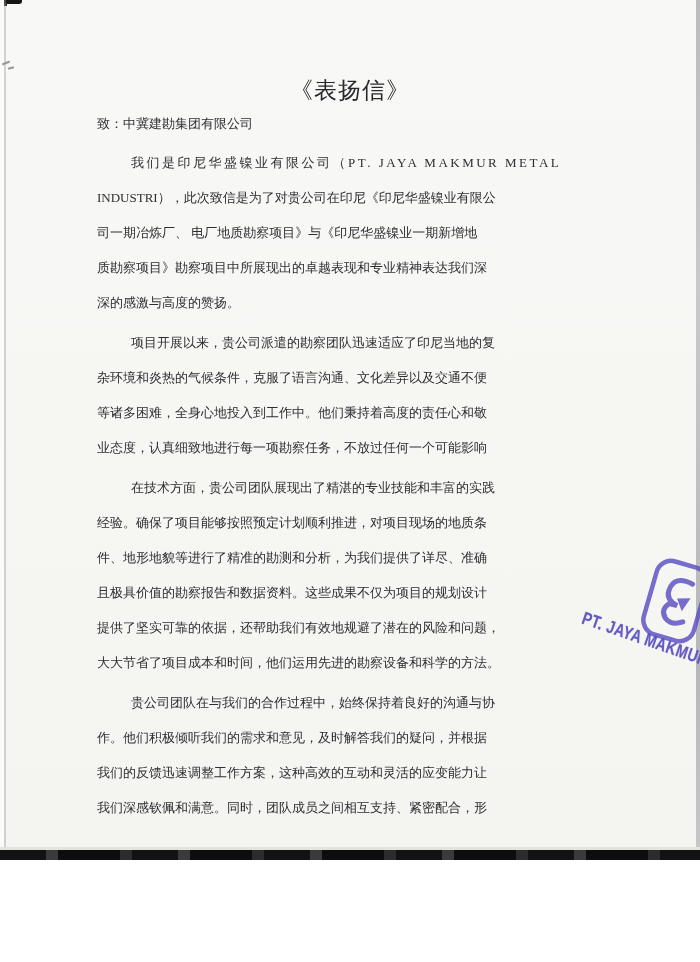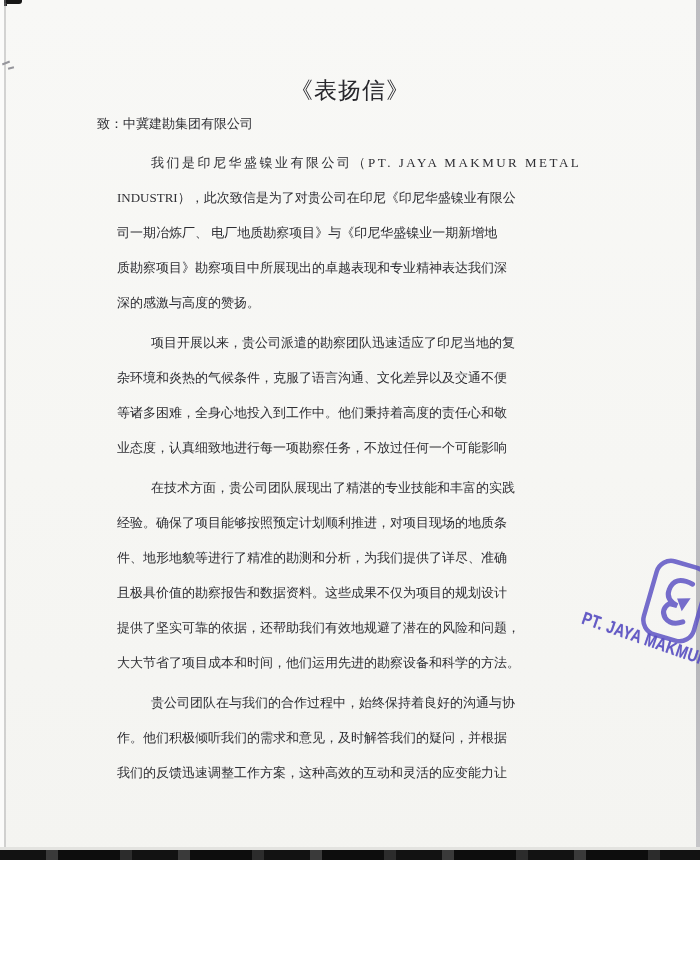--- a/index.html
+++ b/index.html
@@ -49,21 +49,21 @@
   .title {
     position:absolute; top:76px; left:0; width:100%; text-align:center;
     font-size:23px; line-height:30px; letter-spacing:1px; color:#27272c;
   }
   .content {
     position:absolute; left:97px; top:106px; width:522px;
     font-size:13px; line-height:35px; color:#2e2e33;
   }
   .recipient { margin-bottom:4px; white-space:nowrap; }
   .para { margin:0 0 5px 0; }
-  .line { white-space:nowrap; height:35px;margin-left:20px; }
+  .line { white-space:nowrap; height:35px; }
   .indent { text-indent:34px; }
   .spread { letter-spacing:2.5px; }
   
   .stamp-text {
     position:absolute; left:586px; top:608px;
     transform:rotate(19deg); transform-origin:left top;
     color:#5a50c2; opacity:0.93; white-space:nowrap;
     font-family:"Liberation Sans", sans-serif; font-weight:bold; font-size:18px;
     text-shadow:0 0 1px rgba(90,80,194,0.55);
   }
@@ -117,20 +117,21 @@
       <div class="line">件、地形地貌等进行了精准的勘测和分析，为我们提供了详尽、准确</div>
       <div class="line">且极具价值的勘察报告和数据资料。这些成果不仅为项目的规划设计</div>
       <div class="line">提供了坚实可靠的依据，还帮助我们有效地规避了潜在的风险和问题，</div>
       <div class="line">大大节省了项目成本和时间，他们运用先进的勘察设备和科学的方法。</div>
     </div>
 
     <div class="para">
       <div class="line indent">贵公司团队在与我们的合作过程中，始终保持着良好的沟通与协</div>
       <div class="line">作。他们积极倾听我们的需求和意见，及时解答我们的疑问，并根据</div>
       <div class="line">我们的反馈迅速调整工作方案，这种高效的互动和灵活的应变能力让</div>
+      <div class="line">我们深感钦佩和满意。同时，团队成员之间相互支持、紧密配合，形</div>
     </div>
   </div>
 
   <svg class="stamp-logo" width="60" height="88" viewBox="0 0 60 88">
     <rect x="4" y="5" width="52" height="76" rx="15" ry="15" fill="none" stroke="#5a50c2" stroke-width="4.5" opacity="0.92"></rect>
     <path d="M42 22 Q22 18 21 34 Q20 44 33 47 L25 47 Q18 55 25 62 Q33 68 43 61" fill="none" stroke="#5a50c2" stroke-width="5" stroke-linecap="round" opacity="0.92"></path>
     <path d="M31 40 L44 36 L39 51 Z" fill="#5a50c2" opacity="0.92"></path>
   </svg>
 
   <div class="stamp-text">

